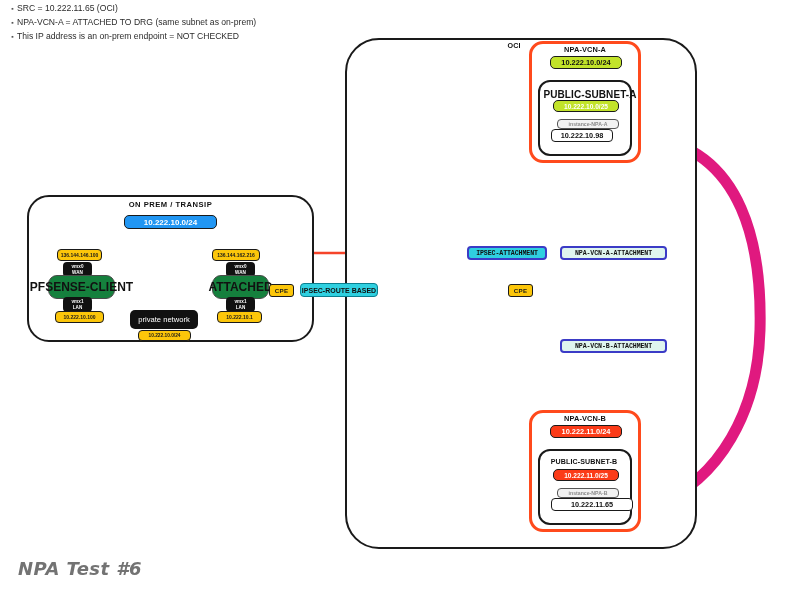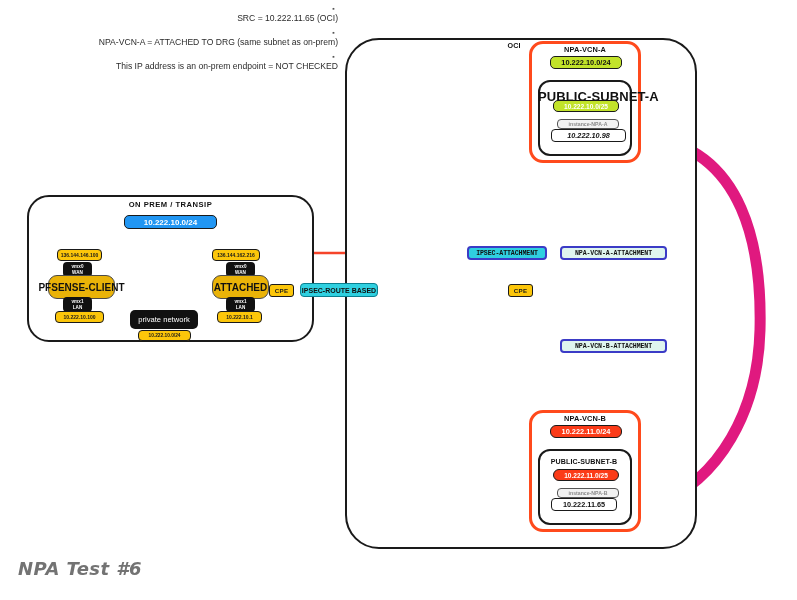--- a/index.html
+++ b/index.html
@@ -4,73 +4,73 @@
 <style>
   html,body{margin:0;padding:0;}
   body{
     width:797px;height:600px;background:#ffffff;position:relative;overflow:hidden;
     font-family:"Liberation Sans", sans-serif;
   }
   #canvas{position:absolute;left:0;top:0;width:797px;height:600px;}
 
   
   .notes{position:absolute;left:8px;top:4px;width:330px;}
-  .note-row{display:flex;align-items:flex-end;font-size:8.6px;color:#2b2b2b;line-height:1.0;margin-bottom:5.2px;flex-direction:column;}
+  .note-row{display:flex;align-items:center;font-size:8.6px;color:#2b2b2b;line-height:1.0;margin-bottom:5.2px;}
   .note-bullet{width:9px;flex:0 0 9px;text-align:center;font-size:7px;color:#555;padding-top:1px;}
   .note-text{white-space:nowrap;}
 
   
   .rbox{position:absolute;box-sizing:border-box;background:#fff;}
 
   .onprem-box{left:27px;top:195px;width:287px;height:147px;border:2.4px solid #1a1a1a;border-radius:22px;}
   .oci-box{left:345px;top:38px;width:352px;height:511px;border:2.2px solid #1a1a1a;border-radius:34px;}
 
   .vcn-a{left:529px;top:41px;width:112px;height:122px;border:3px solid #ff4a1c;border-radius:14px;}
   .vcn-b{left:529px;top:410px;width:112px;height:122px;border:3px solid #ff4a1c;border-radius:14px;}
   .subnet-a{left:538px;top:80px;width:94px;height:76px;border:2px solid #1a1a1a;border-radius:12px;}
   .subnet-b{left:538px;top:449px;width:94px;height:76px;border:2px solid #1a1a1a;border-radius:12px;}
 
   
   .lbl{position:absolute;font-size:7.4px;font-weight:bold;color:#111;text-align:center;white-space:nowrap;letter-spacing:.1px;}
   .lbl-oci{left:497px;top:41px;width:34px;font-size:7.2px;}
   .lbl-onprem{left:27px;top:200px;width:287px;font-size:7.6px;letter-spacing:.5px;}
   .lbl-vcn-a{left:529px;top:45px;width:112px;}
   .lbl-vcn-b{left:529px;top:414px;width:112px;}
-  .lbl-sub-a{left:538px;top:89px;width:104px;font-size:13px;}
+  .lbl-sub-a{left:538px;top:89px;width:104px;font-size:10px;}
   .lbl-sub-b{left:538px;top:458px;width:92px;font-size:7.1px;}
 
   
   .chip{position:absolute;box-sizing:border-box;display:flex;align-items:center;justify-content:center;
         text-align:center;white-space:nowrap;font-weight:bold;}
 
   .chip-cidr{border:1.6px solid #1a1a1a;border-radius:5px;font-size:7.4px;}
   .green{background:#c2e32a;color:#111;}
   .greensm{background:#c2e32a;color:#fff;}
-  .redchip{background:#fb3b18;color:#fff;border-radius:6px;}
+  .redchip{background:#fb3b18;color:#fff;}
   .bluechip{background:#2196f3;color:#fff;}
 
   .cidr-a{left:550px;top:56px;width:72px;height:13px;}
   .sub-cidr-a{left:553px;top:100px;width:66px;height:12px;font-size:6.6px;}
   .cidr-b{left:550px;top:425px;width:72px;height:13px;}
   .sub-cidr-b{left:553px;top:469px;width:66px;height:12px;font-size:6.6px;}
   .onprem-cidr{left:124px;top:215px;width:93px;height:14px;font-size:8px;}
 
   
   .inst{position:absolute;box-sizing:border-box;border:1.5px solid #555;border-radius:4px;background:#f2f2f2;
         display:flex;align-items:center;justify-content:center;font-size:5.2px;font-weight:bold;color:#8a8a8a;white-space:nowrap;}
   .inst-ip{position:absolute;box-sizing:border-box;border:1.6px solid #1a1a1a;border-radius:4px;background:#fff;
         display:flex;align-items:center;justify-content:center;font-size:7.3px;font-weight:bold;color:#111;white-space:nowrap;}
   .inst-a{left:557px;top:119px;width:62px;height:10px;}
-  .inst-ip-a{left:551px;top:129px;width:75px;height:13px;font-style:italic;}
+  .inst-ip-a{left:551px;top:129px;width:62px;height:13px;}
   .inst-b{left:557px;top:488px;width:62px;height:10px;}
-  .inst-ip-b{left:551px;top:498px;width:66px;height:13px;}
-
-  
-  .pf-body{position:absolute;box-sizing:border-box;background:#eab308;border:1.6px solid #4a4a4a;border-radius:9px;
-           display:flex;align-items:center;justify-content:center;font-size:10px;font-weight:bold;color:#111;white-space:nowrap;}
+  .inst-ip-b{left:551px;top:498px;width:82px;height:13px;}
+
+  
+  .pf-body{position:absolute;box-sizing:border-box;background:#15803d;border:1.6px solid #4a4a4a;border-radius:9px;
+           display:flex;align-items:center;justify-content:center;font-size:12px;font-weight:bold;color:#111;white-space:nowrap;}
   .pf-client{left:48px;top:275px;width:67px;height:24px;}
   .pf-main{left:212px;top:275px;width:57px;height:24px;}
 
   .vnet{position:absolute;box-sizing:border-box;background:#111;border-radius:4px;color:#fff;
         display:flex;flex-direction:column;align-items:center;justify-content:center;
         font-size:4.6px;font-weight:bold;line-height:1.15;letter-spacing:.1px;}
   .vnet-c-w{left:63px;top:262px;width:29px;height:15px;}
   .vnet-c-l{left:63px;top:297px;width:29px;height:15px;}
   .vnet-m-w{left:226px;top:262px;width:29px;height:15px;}
   .vnet-m-l{left:226px;top:297px;width:29px;height:15px;}

